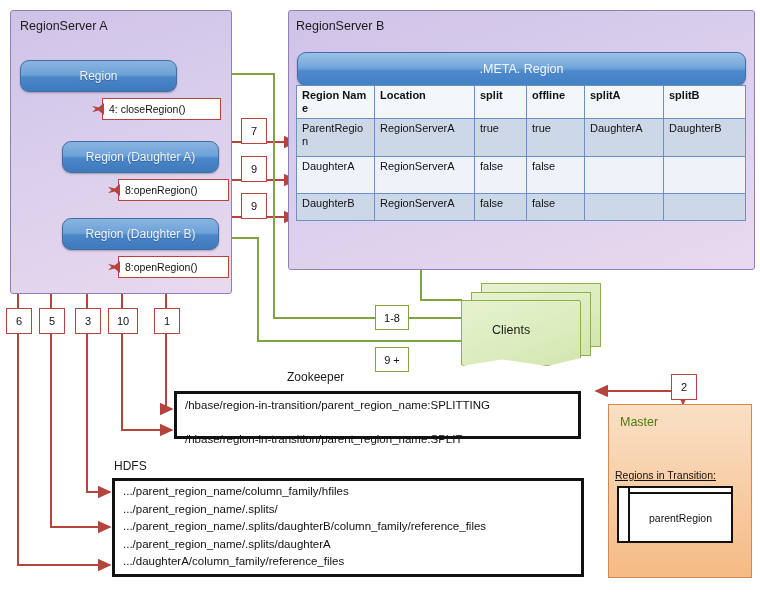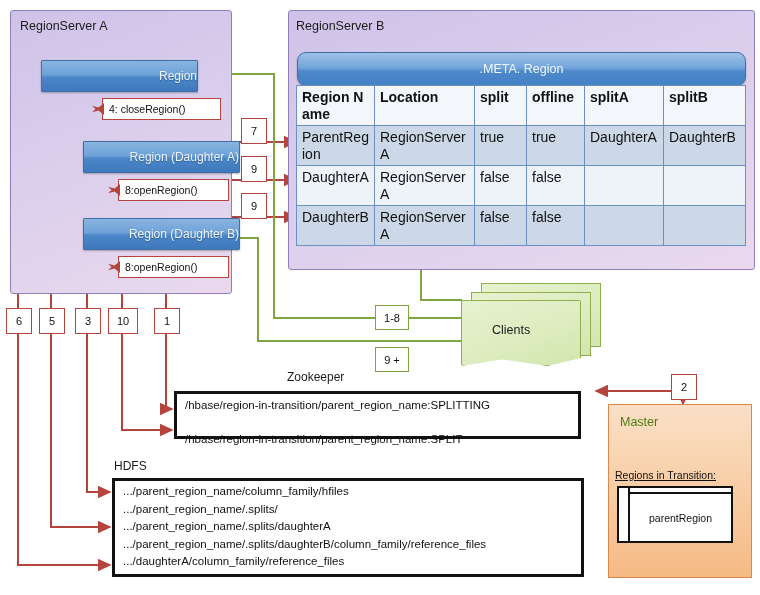--- a/index.html
+++ b/index.html
@@ -6,25 +6,25 @@
   body{font-family:"Liberation Sans","DejaVu Sans",sans-serif;}
   #stage{position:relative;width:760px;height:595px;overflow:hidden;background:#fff;}
   #wires{position:absolute;left:0;top:0;width:760px;height:595px;pointer-events:none;}
 
   
   .server{position:absolute;border:1px solid #8f7fb8;border-radius:3px;
           background:linear-gradient(160deg,#cfc2e8 0%,#d8cdec 40%,#ead9ee 100%);}
   .server-title{position:absolute;font-size:12.5px;color:#1b1b1b;white-space:nowrap;}
 
   
-  .regionbox{position:absolute;border:1px solid #3f6fa5;border-radius:1px;
+  .regionbox{position:absolute;border:1px solid #3f6fa5;border-radius:9px;
              background:linear-gradient(180deg,#8ab4e0 0%,#6ea2d8 45%,#4a86c8 55%,#3f79bd 100%);
              box-shadow:0 1px 2px rgba(0,0,0,.28);
-             display:flex;align-items:center;justify-content:flex-end;
-             color:#eef4fb;font-size:12px;text-shadow:0 1px 1px rgba(0,0,0,.25);margin-left:21px;}
+             display:flex;align-items:center;justify-content:center;
+             color:#eef4fb;font-size:12px;text-shadow:0 1px 1px rgba(0,0,0,.25);}
   .metahead{position:absolute;border:1px solid #3f6fa5;border-radius:9px;
             background:linear-gradient(180deg,#9cc1e6 0%,#74a6dc 45%,#4d88ca 58%,#4380c4 100%);
             box-shadow:0 1px 2px rgba(0,0,0,.25);
             display:flex;align-items:center;justify-content:center;
             color:#f2f7fc;font-size:12.5px;}
 
   
   .callout{position:absolute;border:1.5px solid #b4443c;background:#fff;
            display:flex;align-items:center;padding:0 6px;
            font-size:10.5px;color:#111;white-space:nowrap;}
@@ -33,21 +33,21 @@
                  clip-path:polygon(100% 0,100% 100%,55% 62%,0 78%,30% 50%,0 22%,55% 38%);}
 
   
   .stepnum{position:absolute;border:1.5px solid #b4443c;background:#fff;
            display:flex;align-items:center;justify-content:center;
            font-size:11px;color:#111;}
   .stepnum.green{border-color:#7ea53f;}
 
   
   .metatable{position:absolute;border-collapse:collapse;table-layout:fixed;}
-  .metatable td,.metatable th{border:1px solid #6c8fc4;font-size:14px;color:#111;
+  .metatable td,.metatable th{border:1px solid #6c8fc4;font-size:11px;color:#111;
         padding:3px 5px;vertical-align:top;text-align:left;line-height:1.18;
         overflow:hidden;word-break:break-all;}
   .metatable th{font-weight:bold;background:#f3f7fb;}
   .metatable tr.r0 td{background:#ccd8e8;}
   .metatable tr.r1 td{background:#eef3f9;}
   .metatable tr.r2 td{background:#ccd8e8;}
 
   
   .blackbox{position:absolute;border:3px solid #111;background:#fff;}
   .blackbox .line{font-size:11.5px;color:#111;white-space:nowrap;line-height:1;}
@@ -243,22 +243,22 @@
   <div class="plainlabel" style="left:287px;top:370px;">Zookeeper</div>
   <div class="blackbox" style="left:174px;top:391px;width:407px;height:48px;padding:6px 8px 0 8px;box-sizing:border-box;">
     <div class="line" style="margin-bottom:22px;">/hbase/region-in-transition/parent_region_name:SPLITTING</div>
     <div class="line">/hbase/region-in-transition/parent_region_name:SPLIT</div>
   </div>
 
   <div class="plainlabel" style="left:114px;top:459px;">HDFS</div>
   <div class="blackbox" style="left:112px;top:478px;width:472px;height:99px;padding:5px 8px 0 8px;box-sizing:border-box;">
     <div class="line" style="margin-bottom:6px;">.../parent_region_name/column_family/hfiles</div>
     <div class="line" style="margin-bottom:6px;">.../parent_region_name/.splits/</div>
+    <div class="line" style="margin-bottom:6px;">.../parent_region_name/.splits/daughterB/column_family/reference_files</div>
     <div class="line" style="margin-bottom:6px;">.../parent_region_name/.splits/daughterA</div>
-    <div class="line" style="margin-bottom:6px;">.../parent_region_name/.splits/daughterB/column_family/reference_files</div>
     <div class="line">.../daughterA/column_family/reference_files</div>
   </div>
 
   <div class="master" style="left:608px;top:404px;width:142px;height:172px;"></div>
   <div class="master-title" style="left:620px;top:415px;">Master</div>
   <div class="master-sub" style="left:615px;top:469px;">Regions in Transition:</div>
   <div class="rit" style="left:617px;top:486px;width:112px;height:53px;">
     <div class="gut"></div>
     <div class="cell">parentRegion</div>
   </div>

